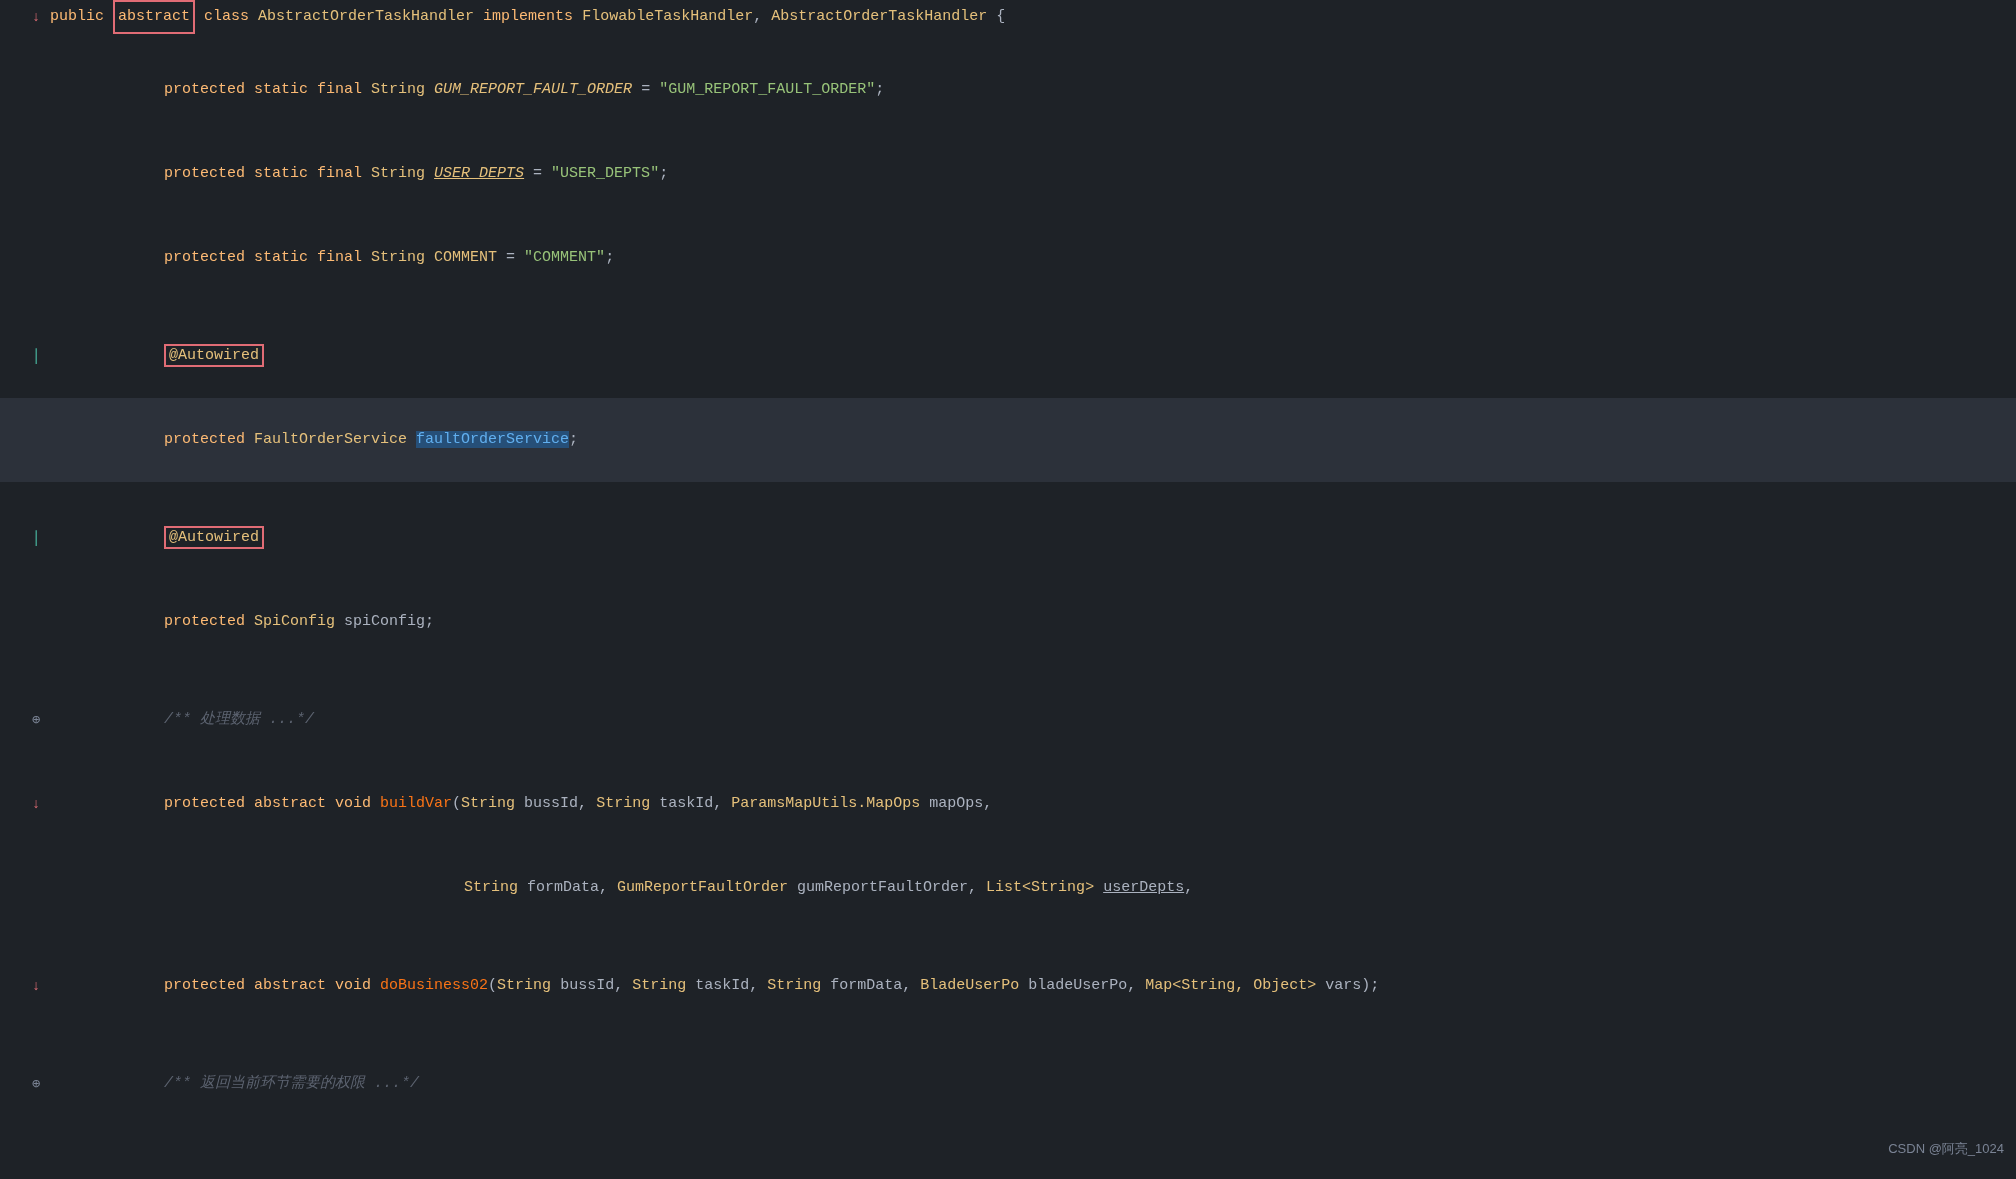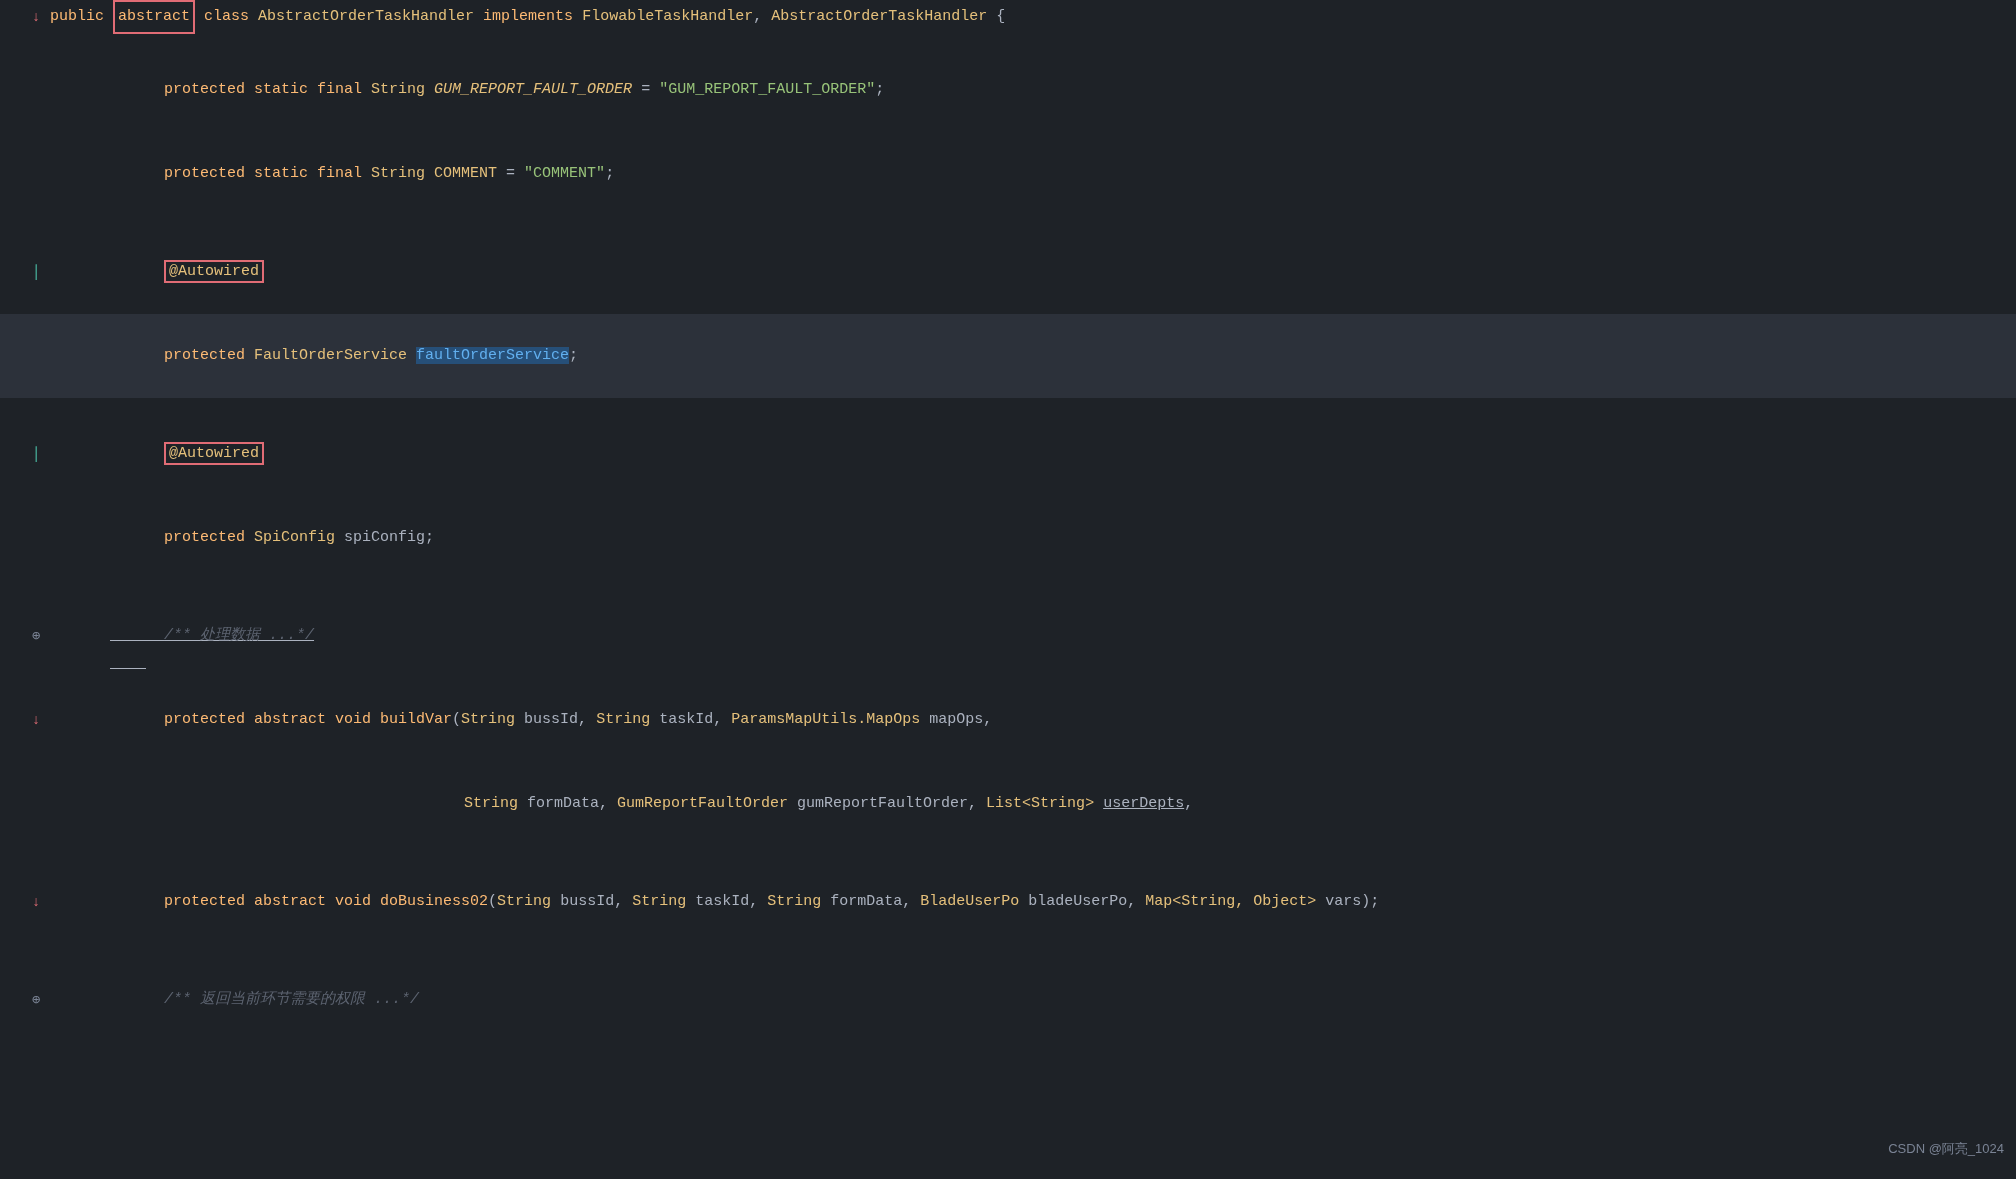--- a/index.html
+++ b/index.html
@@ -30,21 +30,21 @@
     .line-highlight {
       background-color: #2c313a;
     }
     
     .kw-blue { color: #fdba74; }       
     .kw-orange { color: #e5c07b; }     
     .kw-green { color: #98c379; }        
     .kw-yellow { color: #e5c07b; }     
     .kw-comment { color: #5c6370; font-style: italic; }
     .kw-italic { font-style: italic; }
-    .kw-method { color: #fdba74; }
+    .kw-method { color: #f97316; }
 
     
     .box-red {
       border: 2px solid #e06c75;
       display: inline;
       padding: 1px 3px;
     }
     .box-blue-bg {
       background-color: #264f78;
       color: #61afef;
@@ -102,20 +102,29 @@
   <div class="line">
     <div class="line-gutter-area">
       <span class="gutter-num"></span>
       <span class="gutter-sym"></span>
     </div>
     <span style="margin-left:60px;">
       <span class="kw-blue">protected </span><span class="kw-blue">static </span><span class="kw-blue">final </span><span class="kw-orange">String </span><span class="kw-italic" style="color:#e5c07b;">GUM_REPORT_FAULT_ORDER</span><span> = </span><span class="kw-green">"GUM_REPORT_FAULT_ORDER"</span><span>;</span>
     </span>
   </div>
 
+  <div class="line">
+    <div class="line-gutter-area">
+      <span class="gutter-num"></span>
+      <span class="gutter-sym"></span>
+    </div>
+    <span style="margin-left:60px;">
+      <span class="kw-blue">protected </span><span class="kw-blue">static </span><span class="kw-blue">final </span><span class="kw-orange">String </span><span class="kw-italic" style="color:#e5c07b;text-decoration:underline;">USER_DEPTS</span><span> = </span><span class="kw-green">"USER_DEPTS"</span><span>;</span>
+    </span>
+  </div>
 
   <div class="line">
     <div class="line-gutter-area">
       <span class="gutter-num"></span>
       <span class="gutter-sym"></span>
     </div>
     <span style="margin-left:60px;">
       <span class="kw-blue">protected </span><span class="kw-blue">static </span><span class="kw-blue">final </span><span class="kw-orange">String </span><span style="color:#e5c07b;">COMMENT</span><span> = </span><span class="kw-green">"COMMENT"</span><span>;</span>
     </span>
   </div>
@@ -164,21 +173,21 @@
     </span>
   </div>
 
   <div class="line" style="height:14px;"></div>
 
   <div class="line">
     <div class="line-gutter-area">
       <span class="gutter-num"></span>
       <span class="gutter-sym collapse">⊕</span>
     </div>
-    <span style="margin-left:60px;text-decoration:underline;">
+    <span style="margin-left:60px;">
       <span class="kw-comment">/** 处理数据 ...*/</span>
     </span>
   </div>
 
   <div class="line">
     <div class="line-gutter-area">
       <span class="gutter-num"></span>
       <span class="gutter-sym arrow">↓</span>
     </div>
     <span style="margin-left:60px;">

